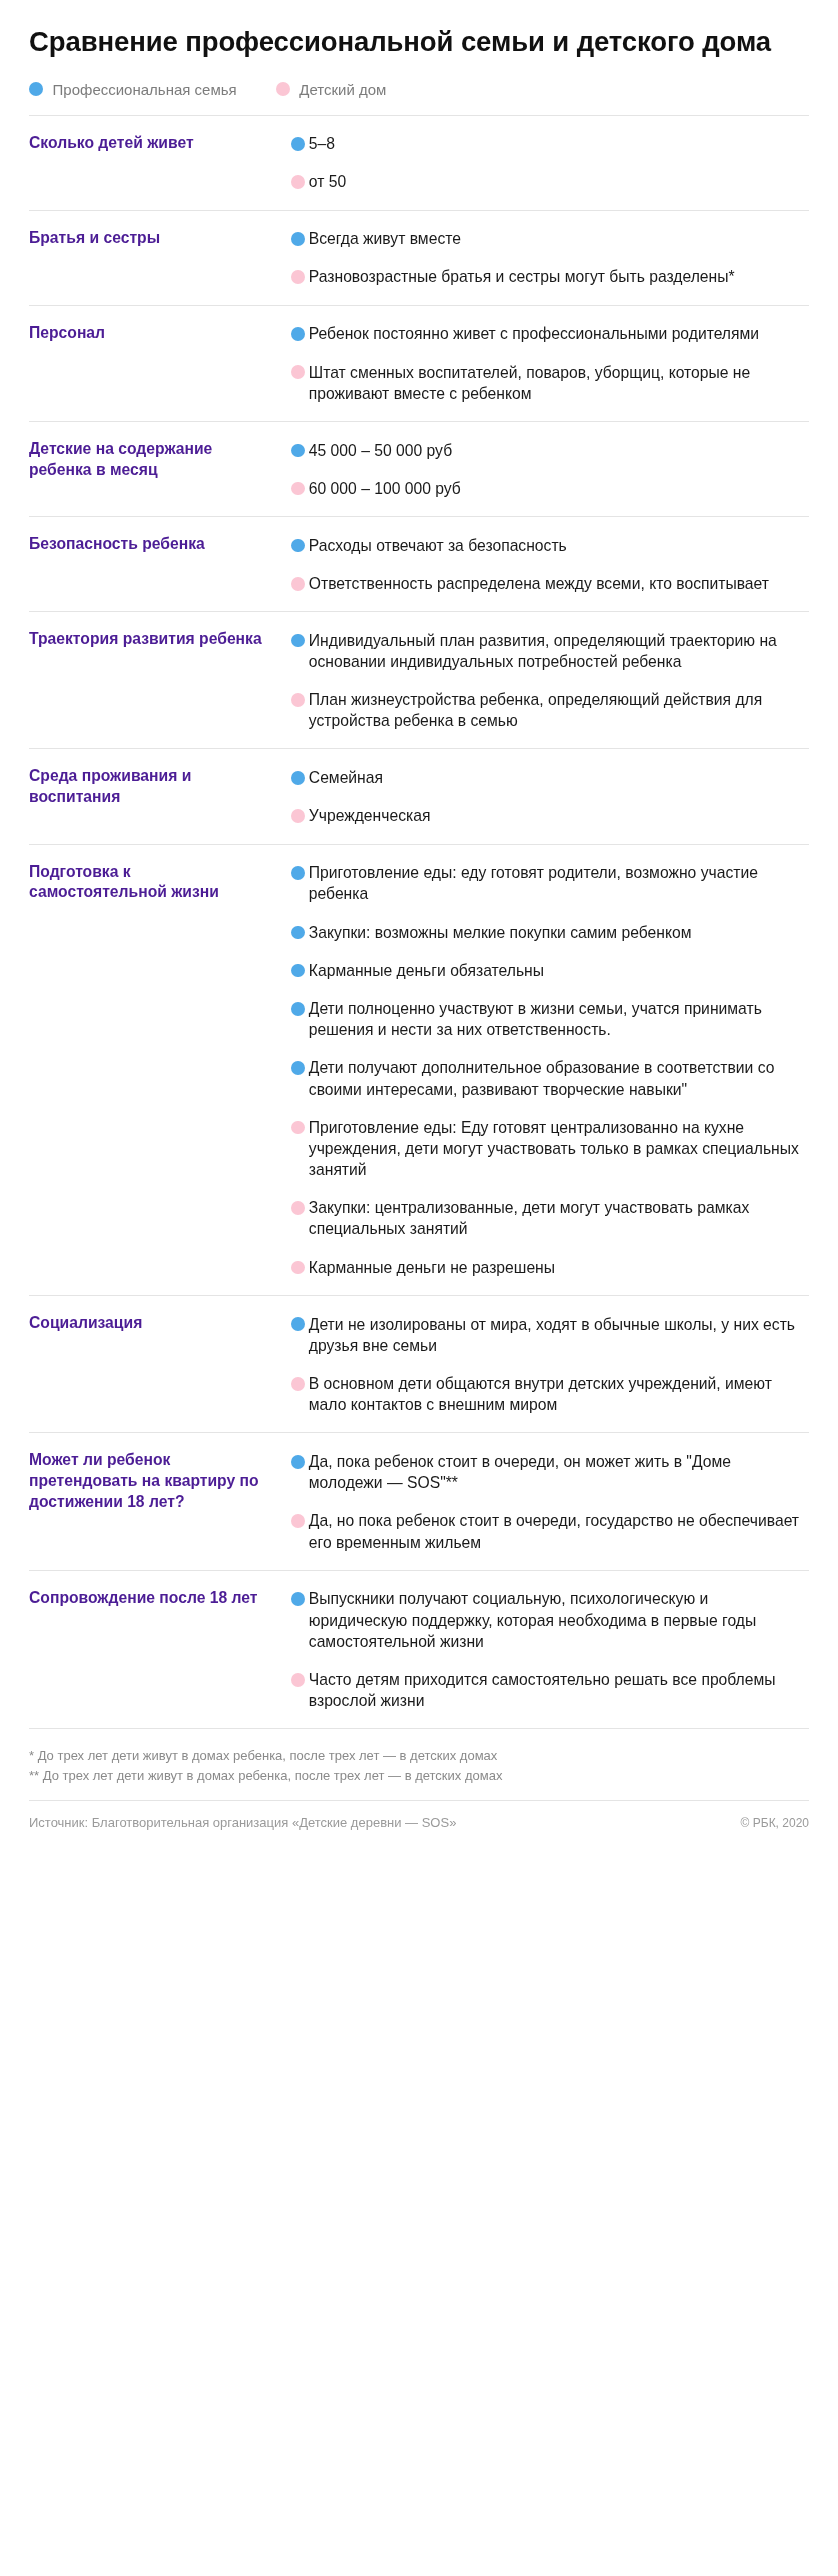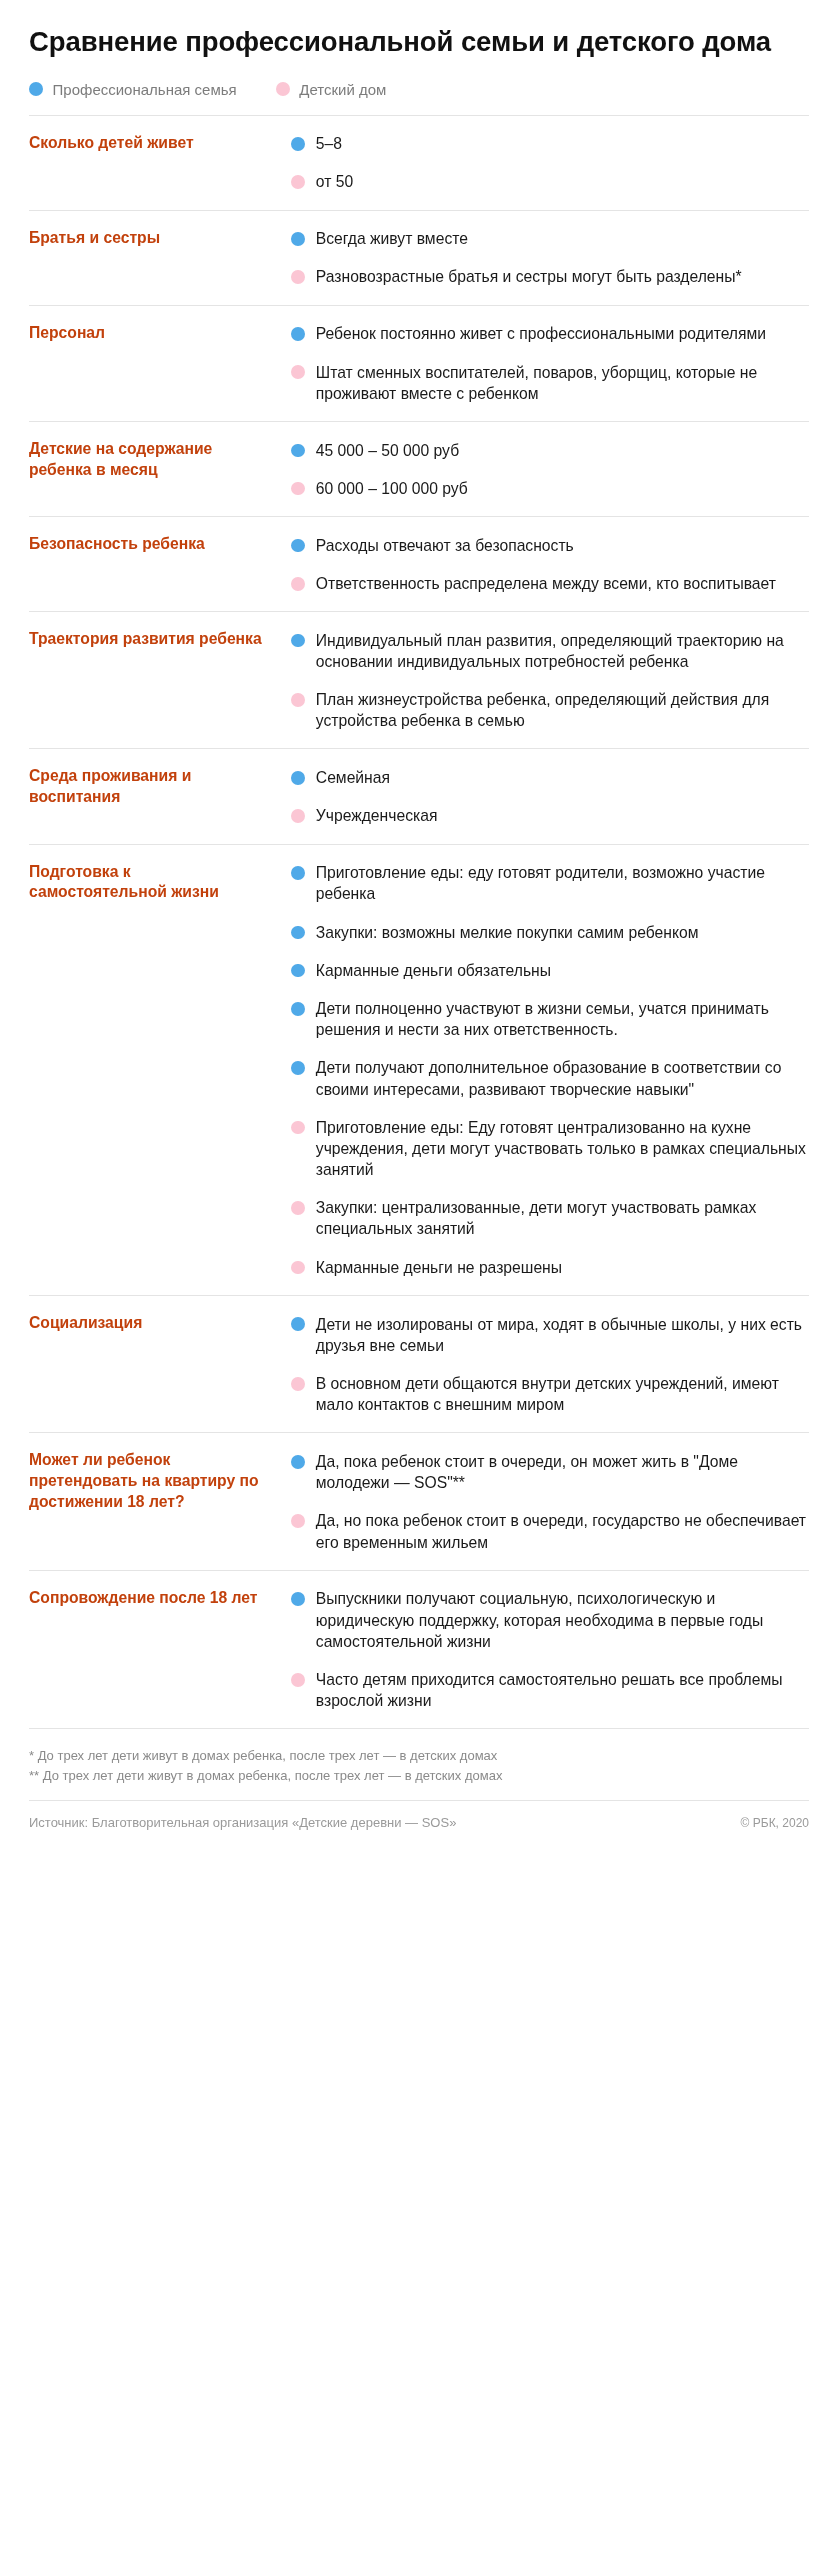--- a/index.html
+++ b/index.html
@@ -61,33 +61,33 @@
     border-bottom: 1.3px solid #e4e4e4;
   }
   .row-label {
     flex: 0 0 262px;
     width: 262px;
     box-sizing: border-box;
     padding-right: 24px;
     font-size: 15.7px;
     line-height: 1.32;
     font-weight: bold;
-    color: #c2410c;
+    color: #4c1d95;
   }
   .row-items {
     flex: 1 1 auto;
     display: flex;
     flex-direction: column;
     gap: 17px;
     padding-top: 0.7px;
   }
   .item {
     display: flex;
     align-items: flex-start;
-    gap: 11px;
+    gap: 4px;
   }
   .item-dot {
     width: 13.8px;
     height: 13.8px;
     border-radius: 50%;
     flex: 0 0 auto;
     margin-top: 3.9px;
   }
   .item-text {
     font-size: 15.7px;

